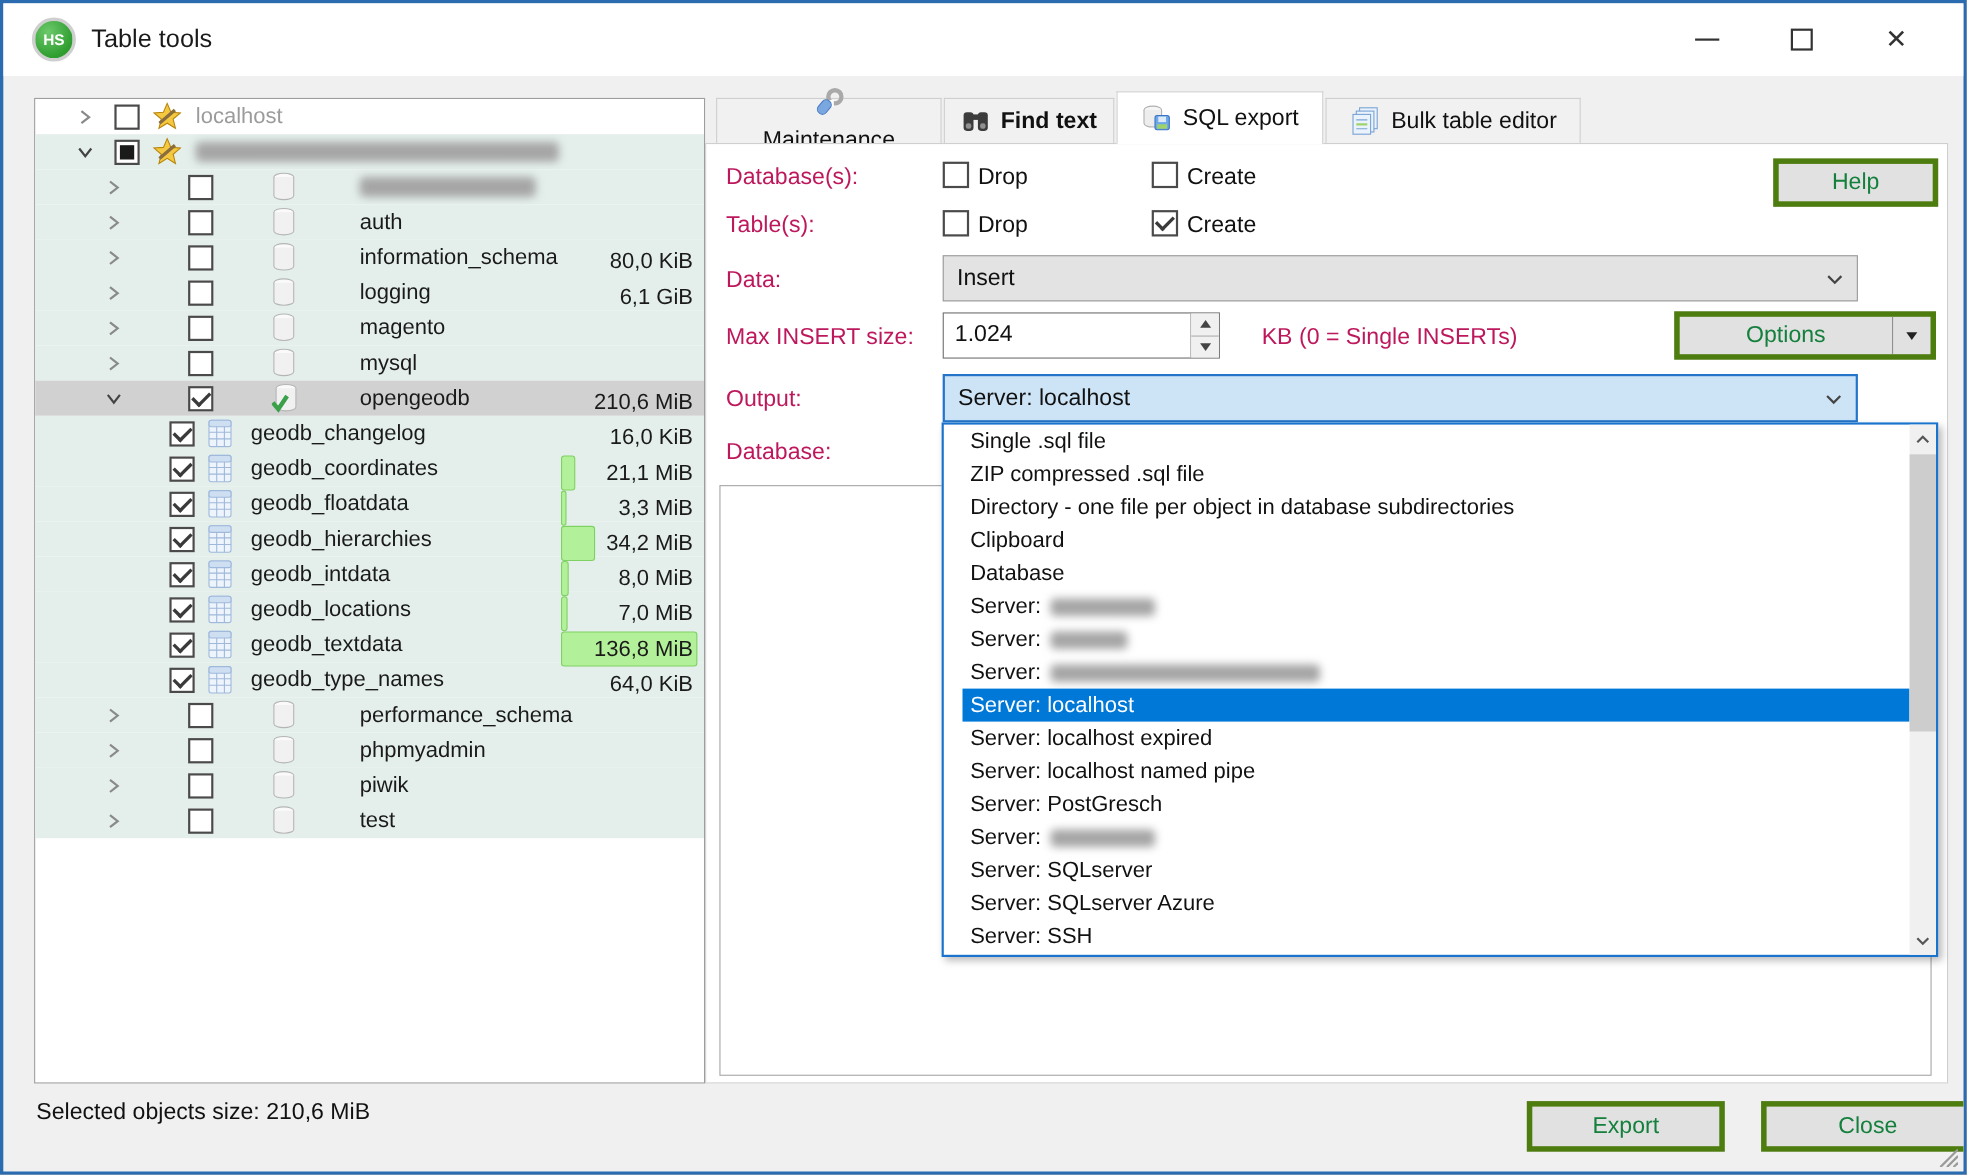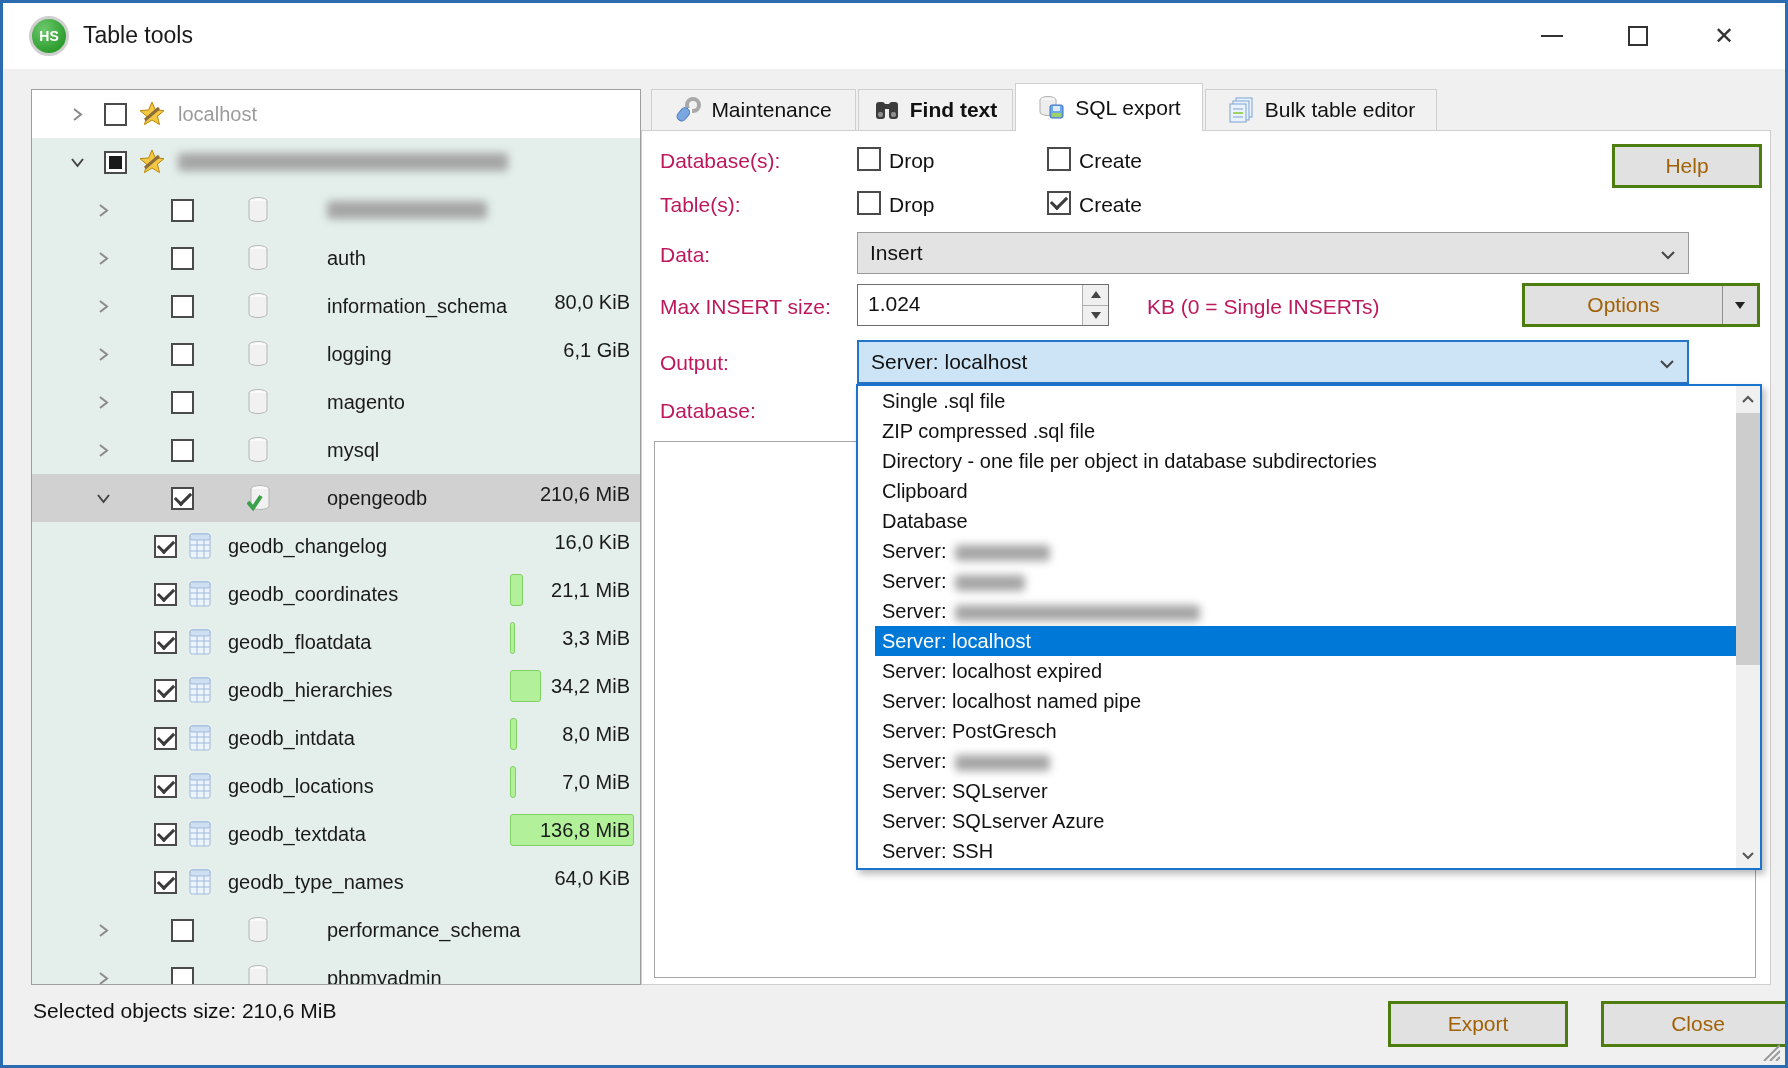--- a/index.html
+++ b/index.html
@@ -16,21 +16,21 @@
   .title-text{ position:absolute; left:80px; top:19px; font-size:23px; color:#1a1a1a; }
   .win-btns{ position:absolute; right:18px; top:0; height:66px; display:flex; }
   .win-btn{ width:86px; height:66px; display:flex; align-items:center; justify-content:center;
             font-size:24px; color:#333; }
   .glyph-min{ width:22px; height:2px; background:#333; }
   .glyph-max{ width:20px; height:20px; border:2px solid #333; }
 
   
   .tree-panel{ position:absolute; left:28px; top:86px; width:610px; height:896px;
                background:#fff; border:1px solid #9e9e9e; overflow:hidden; }
-  .trow{ position:relative; height:48px; display:flex; align-items:center; font-size:20px; color:#1a1a1a; }
+  .trow{ position:relative; height:32px; display:flex; align-items:center; font-size:20px; color:#1a1a1a; }
   .trow.mint{ background:#e4efeb; }
   .trow.selected{ background:#d1d1d1; }
   .trow.lvl0{ padding-left:38px; } .trow.lvl1{ padding-left:64px;gap:41px; } .trow.lvl2{ padding-left:122px; }
   .expander{ width:34px; flex:none; display:flex; align-items:center; }
   .cb{ width:23px; height:23px; flex:none; border:2px solid #4a4a4a; background:#fff;
        position:relative; margin-right:12px; }
   .cb.on::after{ content:''; position:absolute; left:2px; top:3px; width:13px; height:7px;
        border-left:3px solid #3a3a3a; border-bottom:3px solid #3a3a3a; transform:rotate(-45deg); }
   .cb.partial::after{ content:''; position:absolute; left:3px; top:3px; right:3px; bottom:3px; background:#1a1a1a; }
   .ticon{ width:26px; flex:none; margin-right:13px; display:flex; align-items:center; }
@@ -50,21 +50,21 @@
   .tab .ic{ display:flex; align-items:center; }
 
   
   .tab-page{ position:absolute; left:638px; top:127px; width:1130px; height:855px;
              background:#fff; border:1px solid #cfcfcf; z-index:1; }
   .flabel{ position:absolute; left:18px; font-size:21px; color:#be185d; }
   .fcb{ position:absolute; width:24px; height:24px; border:2px solid #4a4a4a; background:#fff; }
   .fcb.on::after{ content:''; position:absolute; left:2px; top:3px; width:13px; height:7px;
        border-left:3px solid #3a3a3a; border-bottom:3px solid #3a3a3a; transform:rotate(-45deg); }
   .fcb-lab{ position:absolute; font-size:21px; color:#111; }
-  .btn{ background:#e1e1e1; border:3px solid #4d7c0f; font-size:21px; color:#a16207;
+  .btn{ background:#e1e1e1; border:5px solid #4d7c0f; font-size:21px; color:#15803d;
         display:flex; align-items:center; justify-content:center; }
   .combo{ position:absolute; left:215px; width:832px; height:42px; background:#e3e3e3;
           border:1px solid #9a9a9a; display:flex; align-items:center; padding:0 12px;
           font-size:21px; color:#111; }
   .combo .chev{ margin-left:auto; }
   .combo.focused{ background:#cde4f7; border:2px solid #2475c9; }
   .spinbox{ position:absolute; left:215px; width:252px; height:42px; border:1px solid #6e6e6e;
             background:#fff; display:flex; }
   .spin-val{ flex:1; font-size:21px; padding:7px 0 0 10px; color:#111; }
   .spin-btns{ width:26px; border-left:1px solid #adadad; display:flex; flex-direction:column; }
@@ -437,21 +437,21 @@
             <svg width="22" height="28" viewBox="0 0 22 28">
               <ellipse cx="11" cy="5" rx="9" ry="3.5" fill="#fafafa" stroke="#b5b5b5"></ellipse>
               <path d="M2 5 v17 a9 3.5 0 0 0 18 0 V5" fill="#f1f1f1" stroke="#b5b5b5"></path>
             </svg>
           </span>
           <span class="tlabel">test</span>
         </div>
       </div>
   </div>
 
-  <div class="tab" style="left:648px; width:205px;">
+  <div class="tab" style="left:648px; width:205px;flex-direction:column;">
     <span class="ic">
       <svg width="26" height="26" viewBox="0 0 26 26">
           <circle cx="18" cy="8" r="6" fill="none" stroke="#a9a9a9" stroke-width="4"></circle>
           <rect x="13" y="11" width="4" height="6" fill="#fff"></rect>
           <rect x="4" y="10" width="9" height="14" rx="4" transform="rotate(40 8 17)" fill="#7aa7e0" stroke="#4d7fc0"></rect>
         </svg>
     </span>
     <span>Maintenance</span>
   </div>
   <div class="tab" style="left:855px; width:155px;font-weight:bold;">

